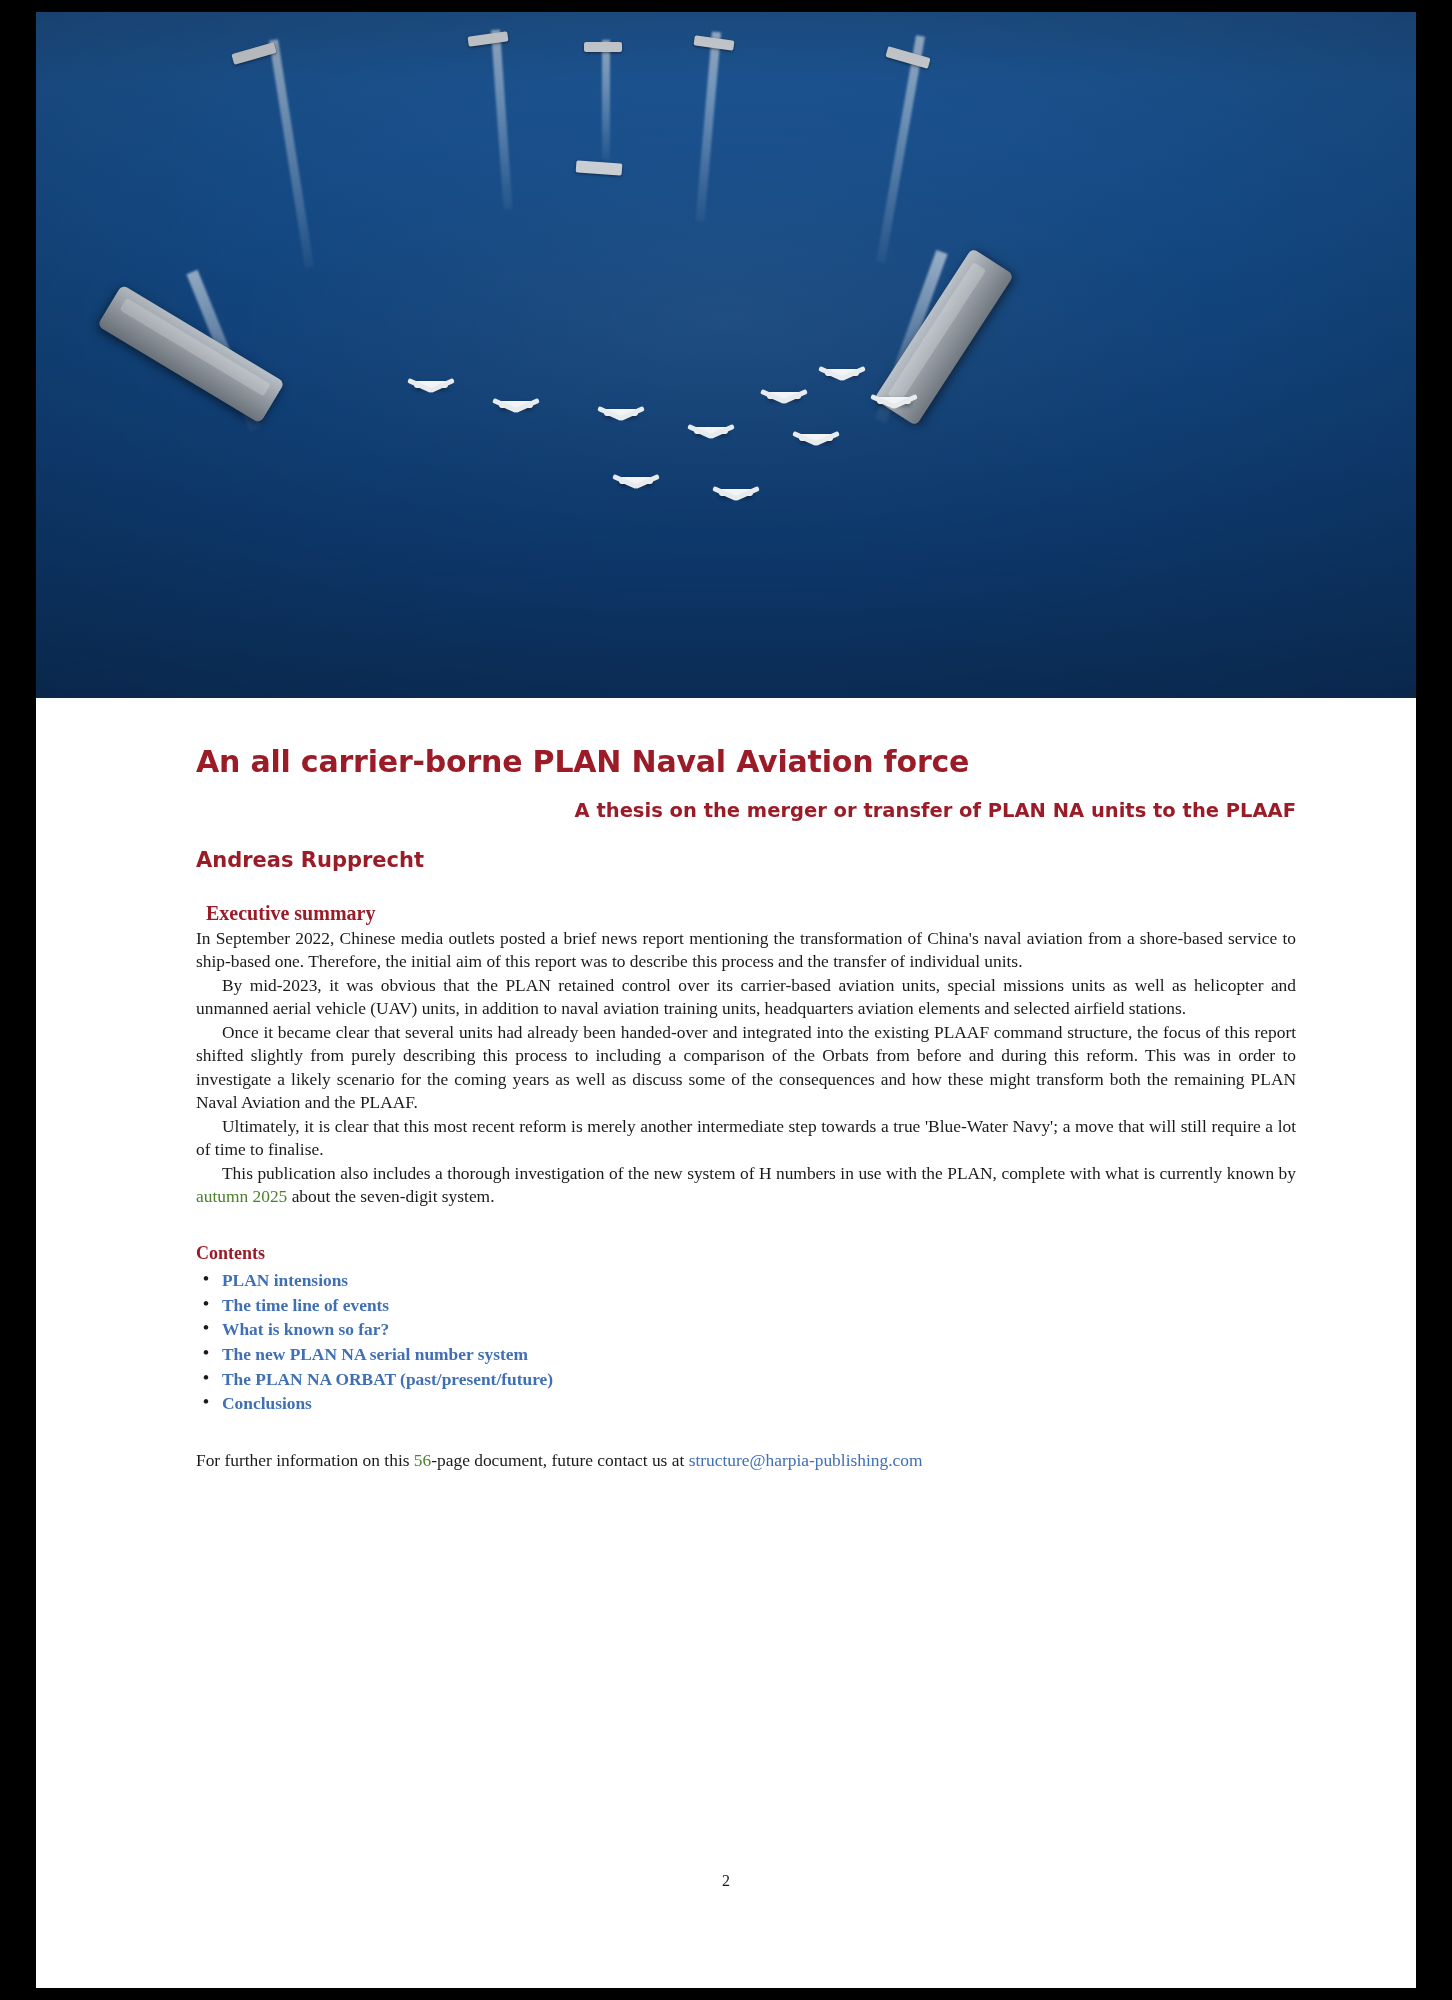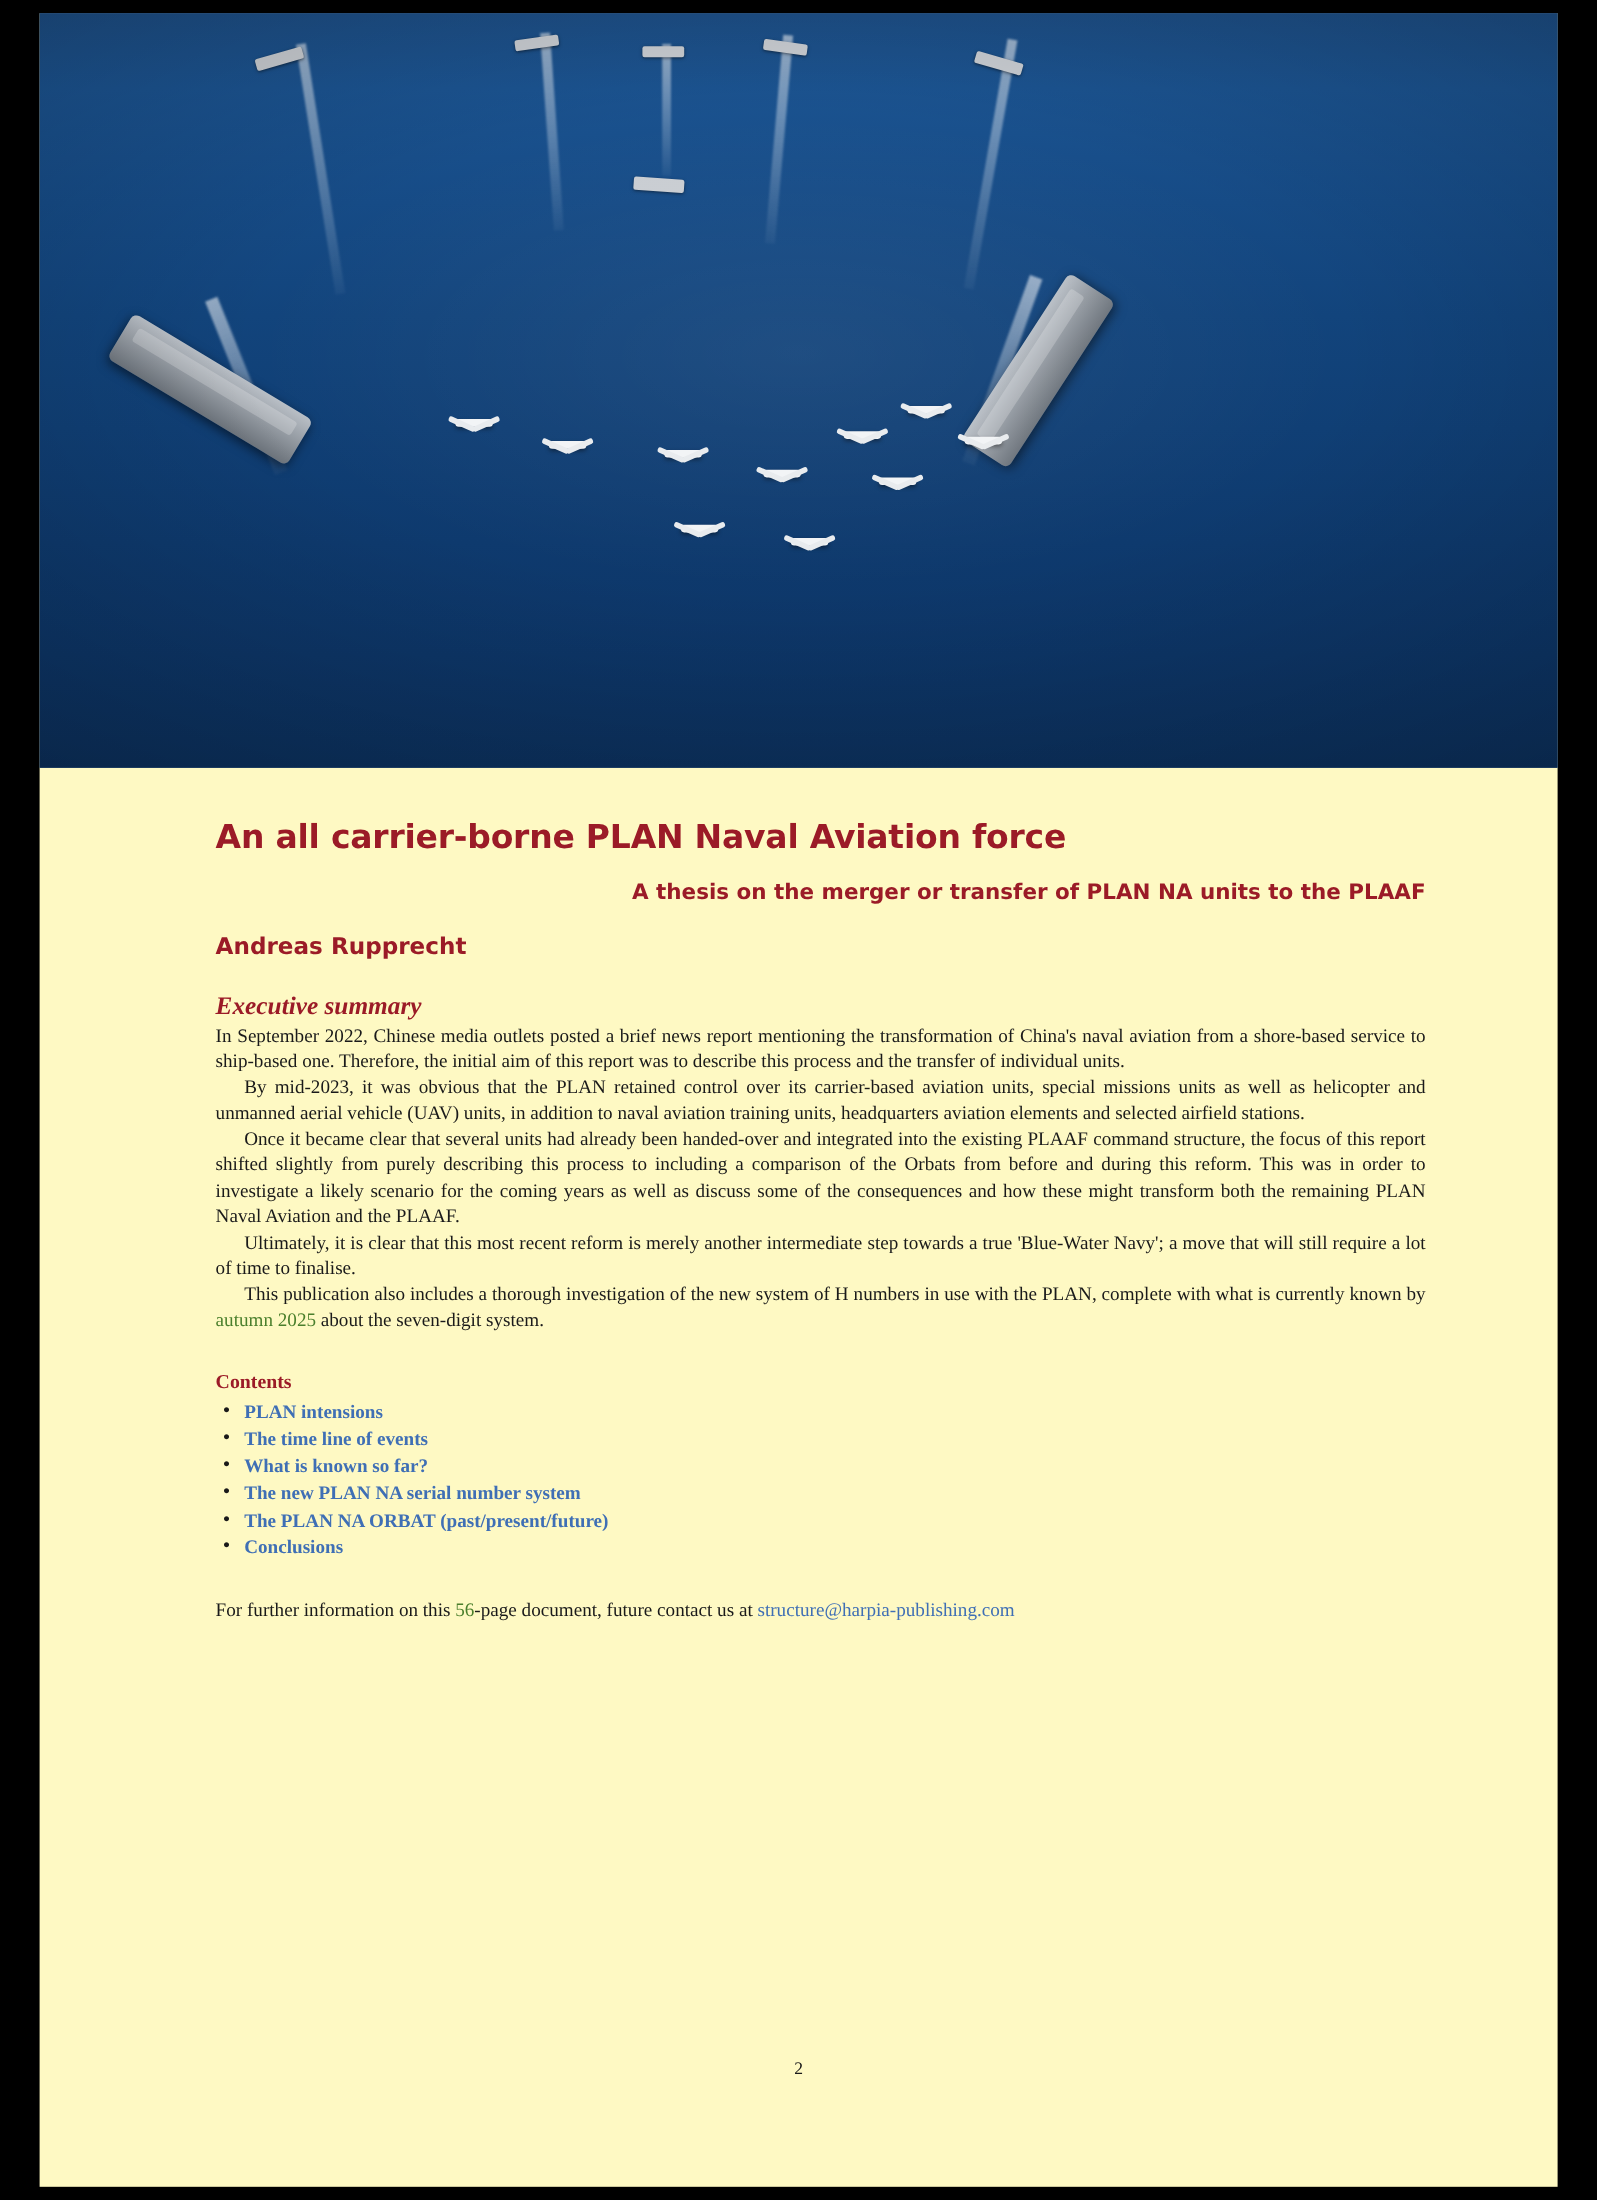--- a/index.html
+++ b/index.html
@@ -12,21 +12,21 @@
     height: 2000px;
     font-family: "Liberation Serif", serif;
     overflow: hidden;
   }
   .page {
     position: absolute;
     left: 36px;
     top: 12px;
     width: 1380px;
     height: 1976px;
-    background: #fef9c3;
+    background: #ffffff;
     box-sizing: border-box;
   }
   
   .hero {
     position: relative;
     width: 1380px;
     height: 686px;
     overflow: hidden;
     background: #123a6b;
   }
@@ -140,25 +140,24 @@
   }
   h3.author {
     font-family: "DejaVu Sans", sans-serif;
     color: #9b1b27;
     font-size: 21px;
     font-weight: 600;
     margin: 0 0 30px 0;
   }
   h4.section-head {
     color: #9b1b27;
-    font-size: 23px;
+    font-size: 20px;
     font-weight: bold;
-    margin: 0 0 2px 0;
+    margin: 0 0 2px 10px;
     font-family: "Liberation Serif", serif;
-    font-style: italic;
   }
   p.body {
     font-size: 17.4px;
     line-height: 1.35;
     color: #1a1a1a;
     margin: 0;
     text-align: justify;
   }
   p.body.indent { text-indent: 26px; }
   .green { color: #4a7f2c; }

